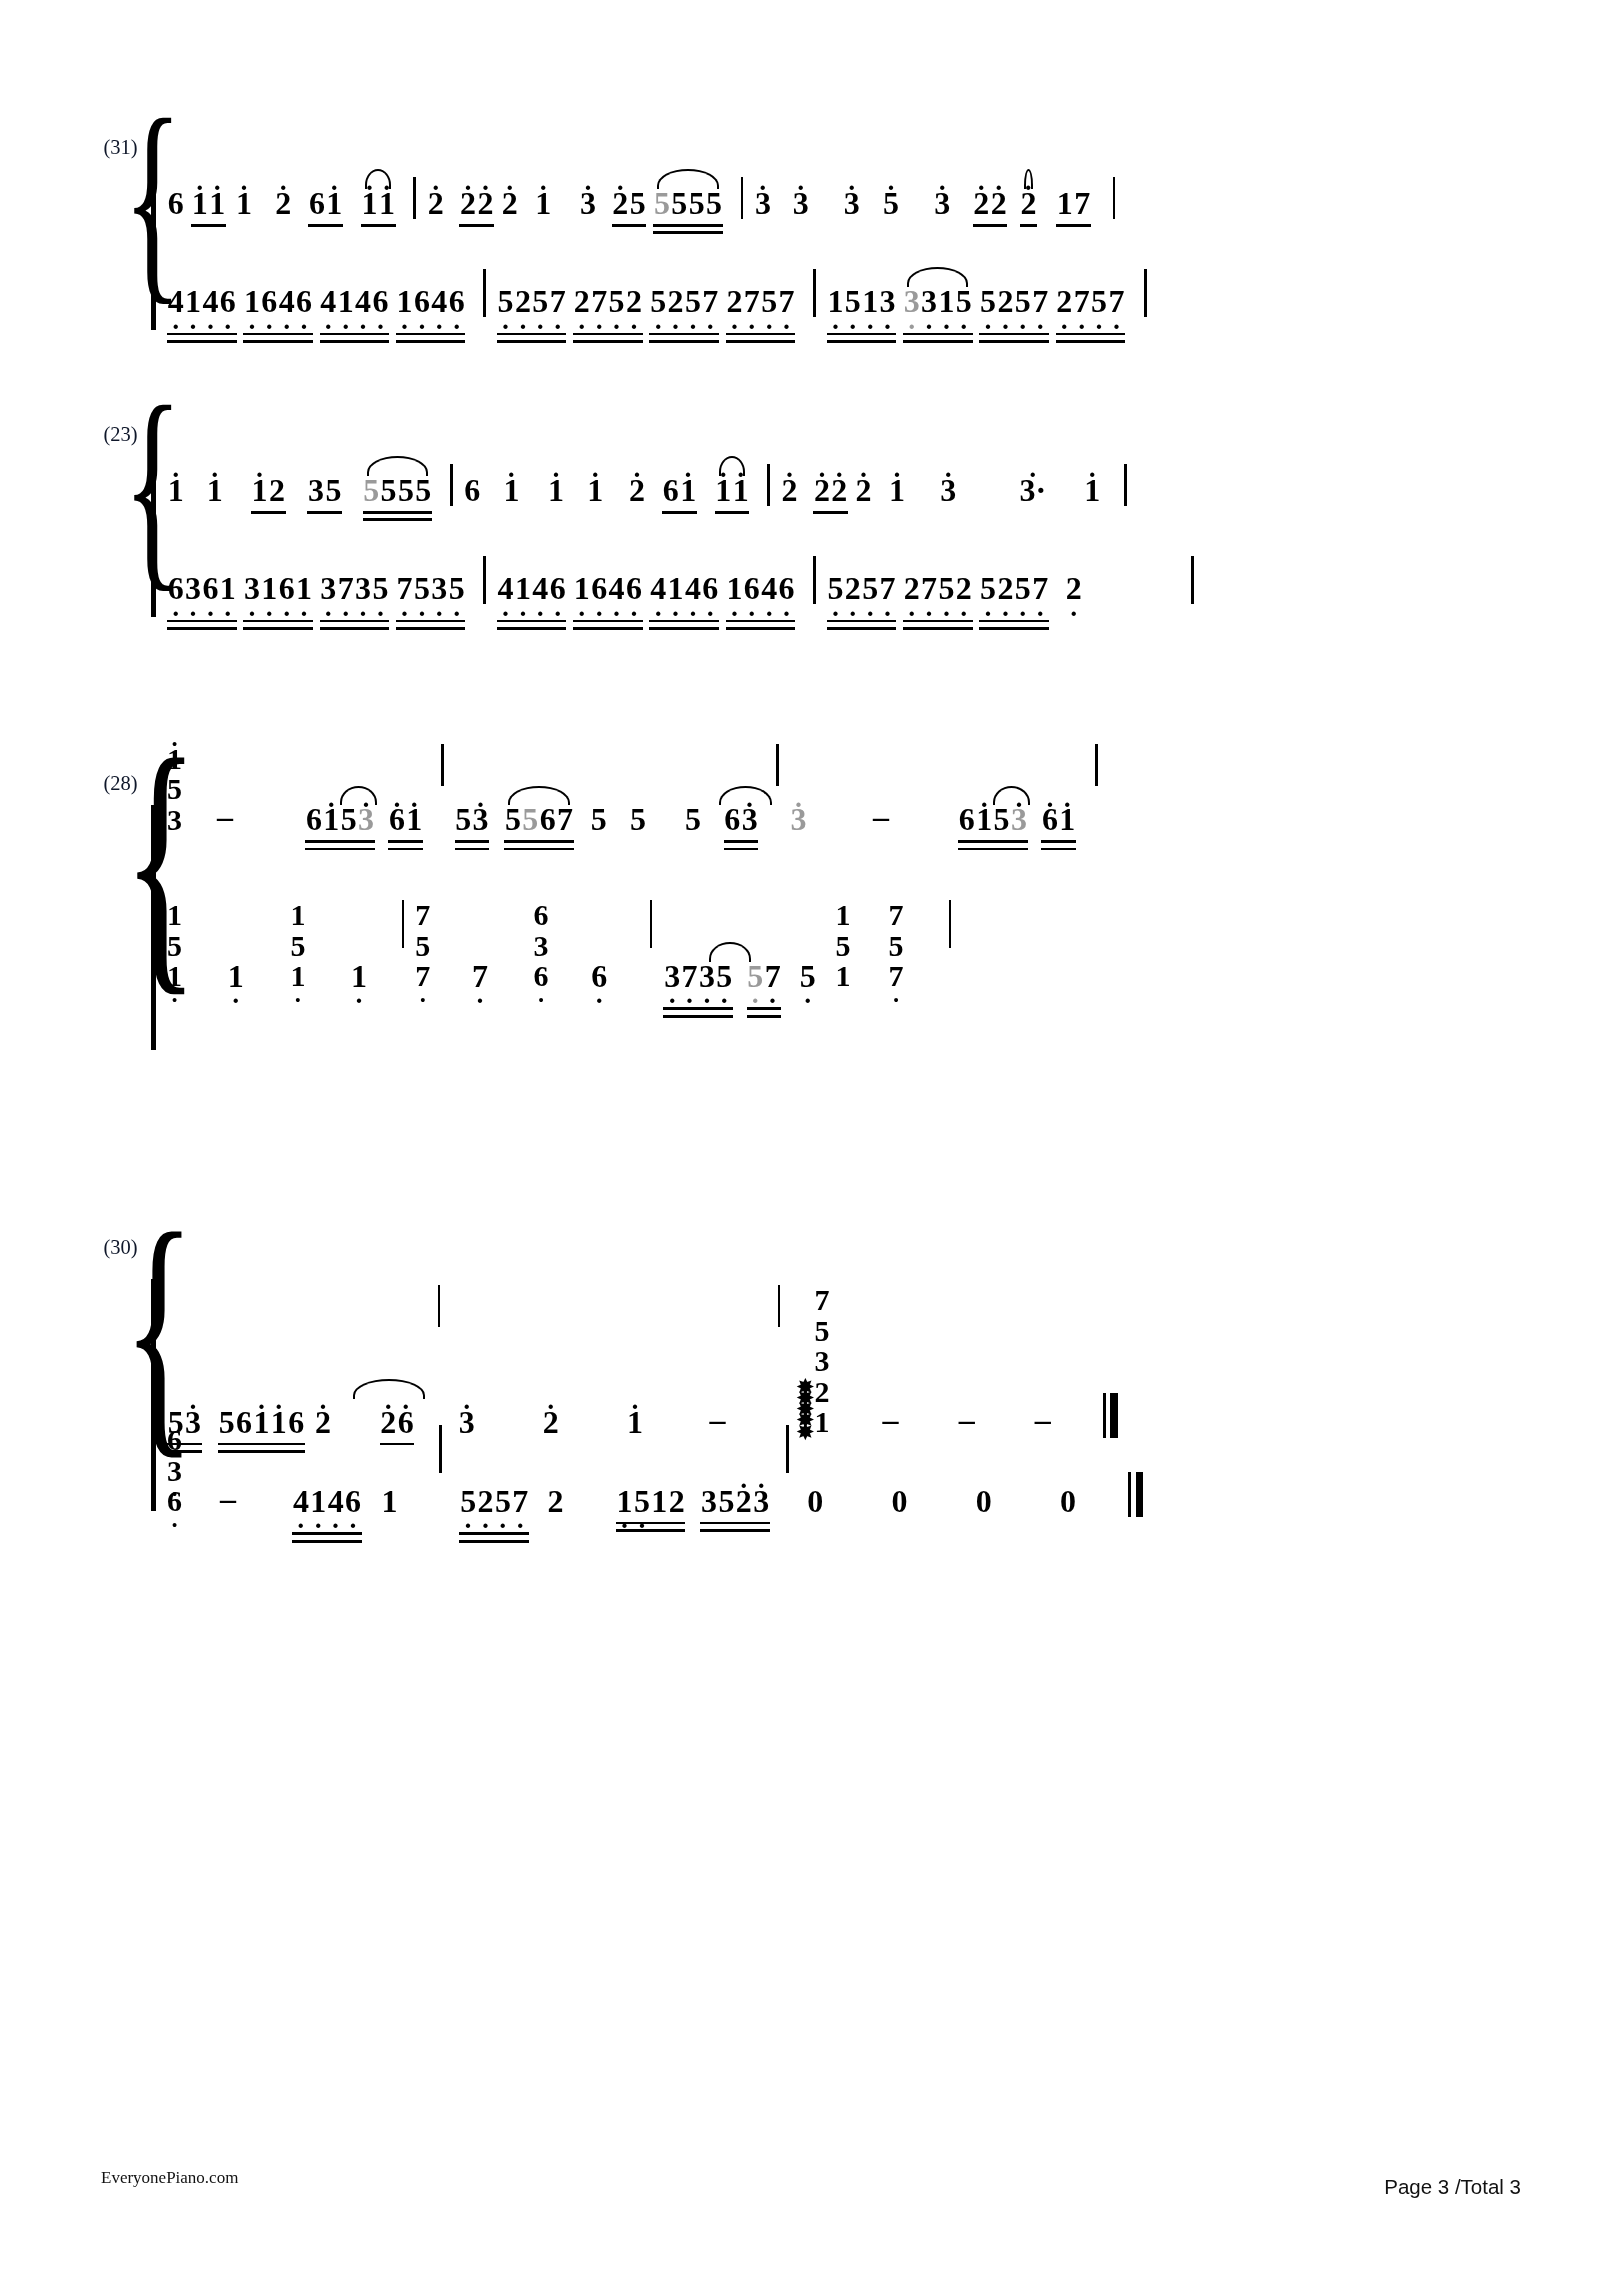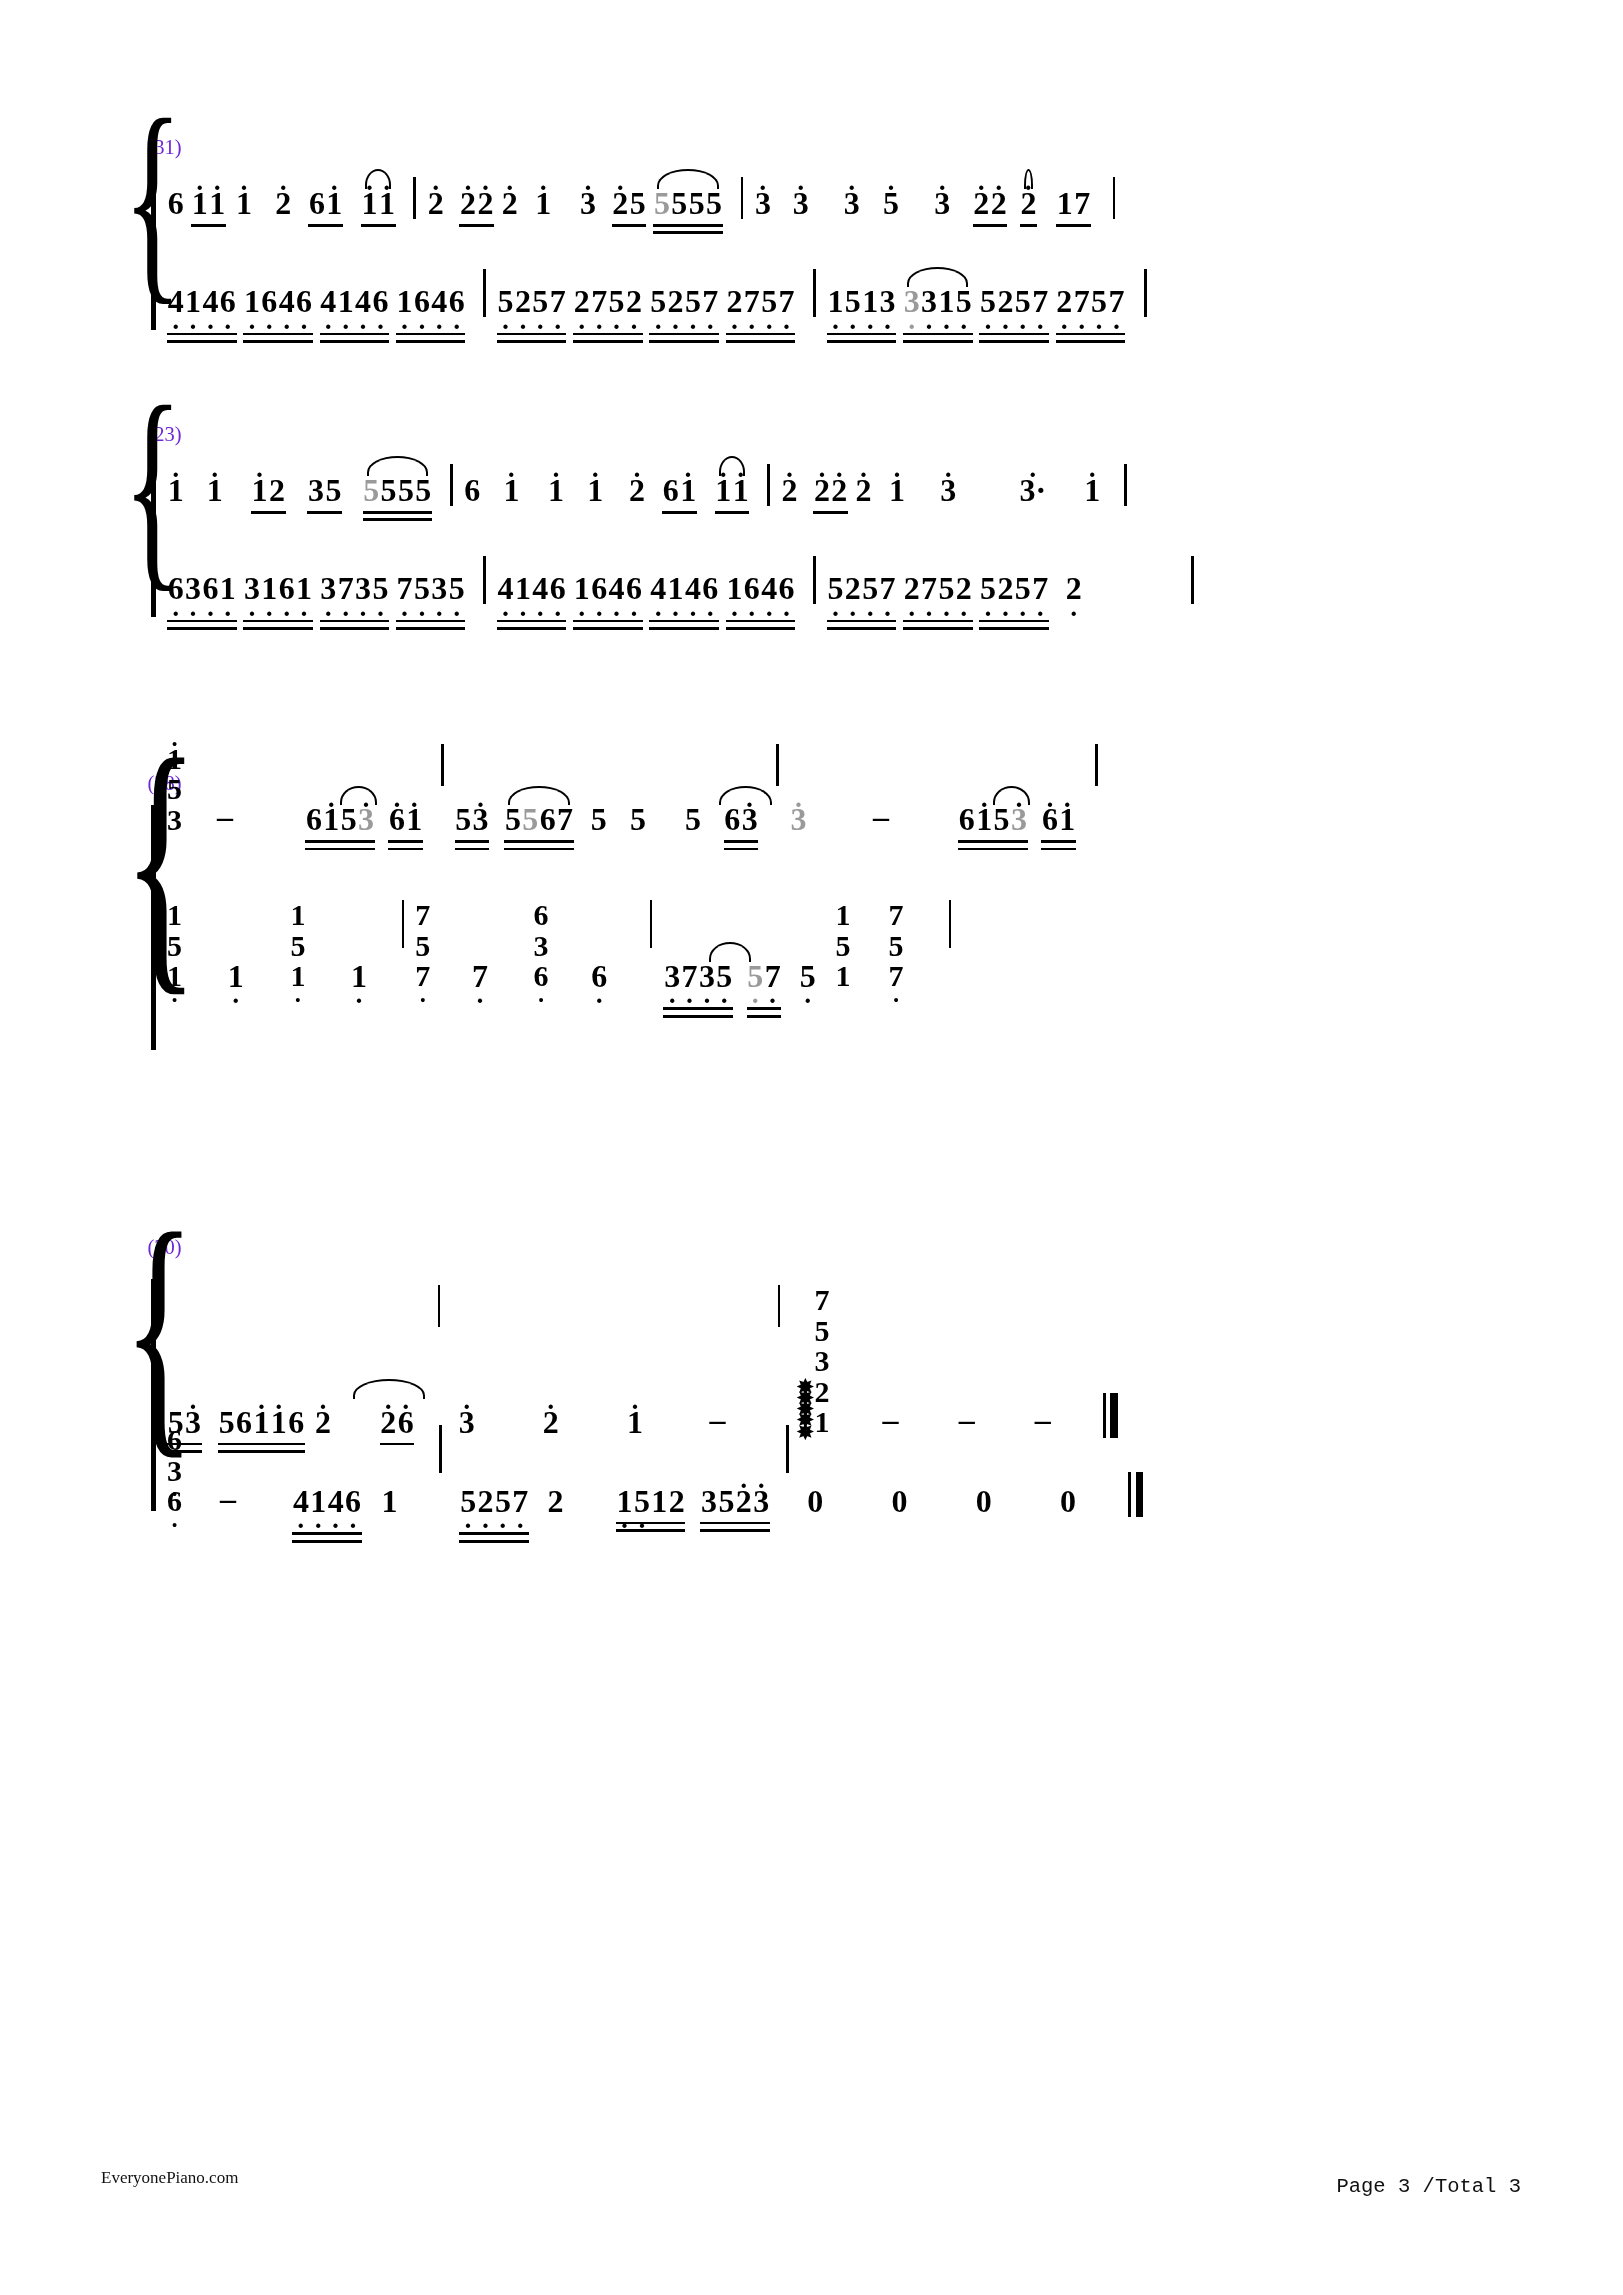--- a/index.html
+++ b/index.html
@@ -26,24 +26,23 @@
   .system {
     position: absolute;
     left: 102px;
     width: 1418px;
   }
 
   .measure-num {
     position: absolute;
     font-family: "Liberation Serif", serif;
     font-size: 20.5px;
-    color: #6d28d9;
+    color: #0f172a;
     left: 0px;
     top: 0px;
-    margin-left: 44px;
   }
 
   
   .brace {
     position: absolute;
     font-family: "Liberation Serif", serif;
     font-size: 225px;
     line-height: 0.62;
     color: #000;
     font-weight: 300;
@@ -213,21 +212,21 @@
     left: 101px;
     top: 2168px;
     font-family: "Liberation Serif", serif;
     font-size: 17px;
     color: #111;
   }
   .footer-right {
     position: absolute;
     right: 102px;
     top: 2175px;
-    font-family: Liberation Mono, monospace;
+    font-family: Liberation Sans, sans-serif;
     font-size: 20.5px;
     color: #111;
     text-align: center;
   }
 </style>
 </head>
 <body>
 
 <div class="page">
 

